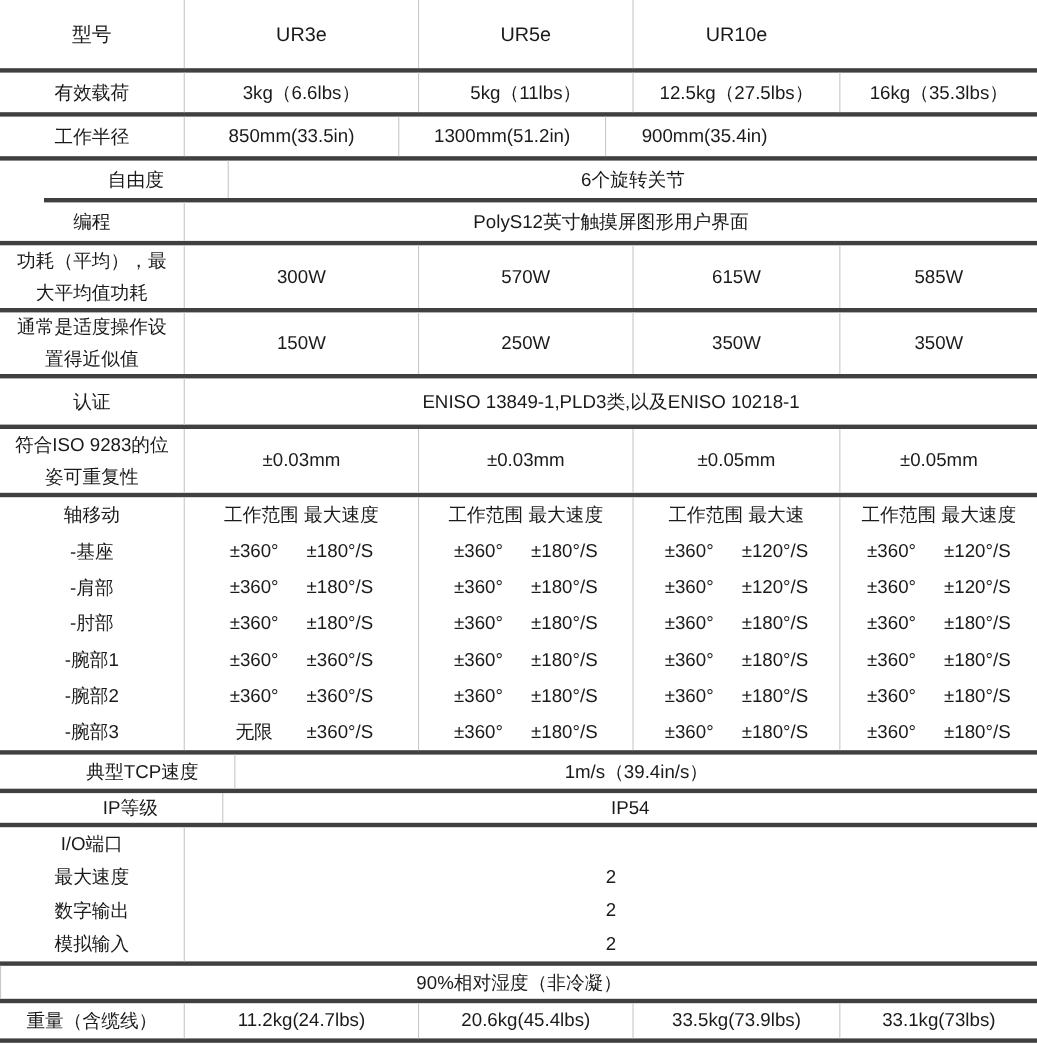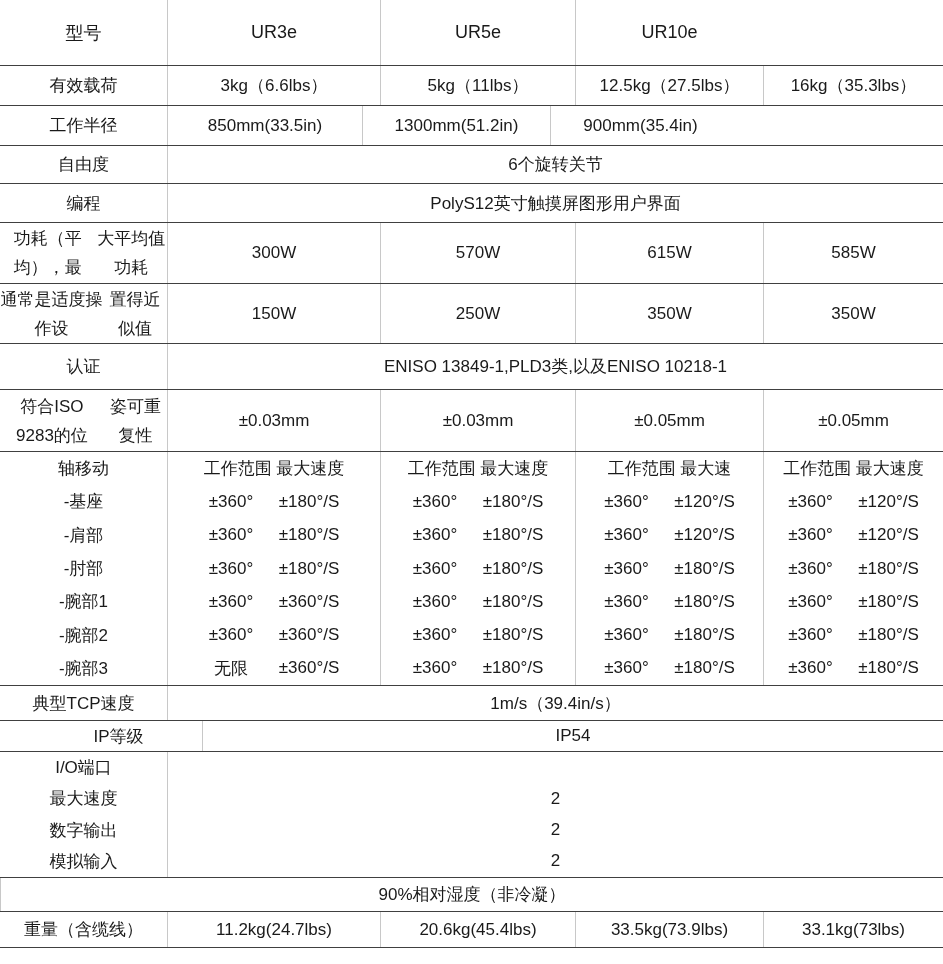--- a/index.html
+++ b/index.html
@@ -5,53 +5,53 @@
   html, body { margin: 0; padding: 0; background: #ffffff; }
   body {
     font-family: "Liberation Sans", "DejaVu Sans", sans-serif;
     color: #1a1a1a;
     -webkit-font-smoothing: antialiased;
   }
   .table { width: 943px; font-size: 17px; }
   .row {
     display: flex;
     align-items: stretch;
-    border-bottom: 1px solid #404040;
+    border-bottom: 4px solid #404040;
     box-sizing: border-box;
   }
   .c {
     display: flex;
     align-items: center;
     justify-content: center;
     text-align: center;
     box-sizing: border-box;
   }
   .c1 { width: 167px; }
   .c2 { width: 213px; border-left: 1px solid #c8c8c8; }
   .c3 { width: 195px; border-left: 1px solid #c8c8c8; }
   .c4 { width: 188px; border-left: 1px solid #c8c8c8; }
   .c5 { width: 180px; border-left: 1px solid #c8c8c8; }
   .merged { flex: 1; border-left: 1px solid #c8c8c8; }
 
   .h-header { height: 66px; font-size: 18px; }
   .h-40 { height: 40px; }
-  .h-38 { height: 38px; }
+  .h-38 { height: 38px; margin-left: 40px; }
   .h-39 { height: 39px; }
   .h-61 { height: 61px; }
   .h-60 { height: 60px; }
   .h-46 { height: 46px; }
   .h-62 { height: 62px; }
   .h-axis { height: 234px; }
-  .h-35 { height: 35px; }
+  .h-35 { height: 35px; padding-left: 46px; }
   .h-31 { height: 31px; padding-left: 35px; }
   .h-io { height: 126px; }
   .h-34 { height: 34px; }
   .h-36 { height: 36px; }
 
-  .stack { line-height: 29px; }
+  .stack { flex-direction: column; line-height: 29px; }
 
   .col { flex-direction: column; justify-content: flex-end; }
   .axline {
     height: 33.4px;
     display: flex;
     align-items: center;
     justify-content: center;
   }
   .axhead { white-space: pre; }
   .ax1 { display: inline-block; width: 62px; text-align: center; }

